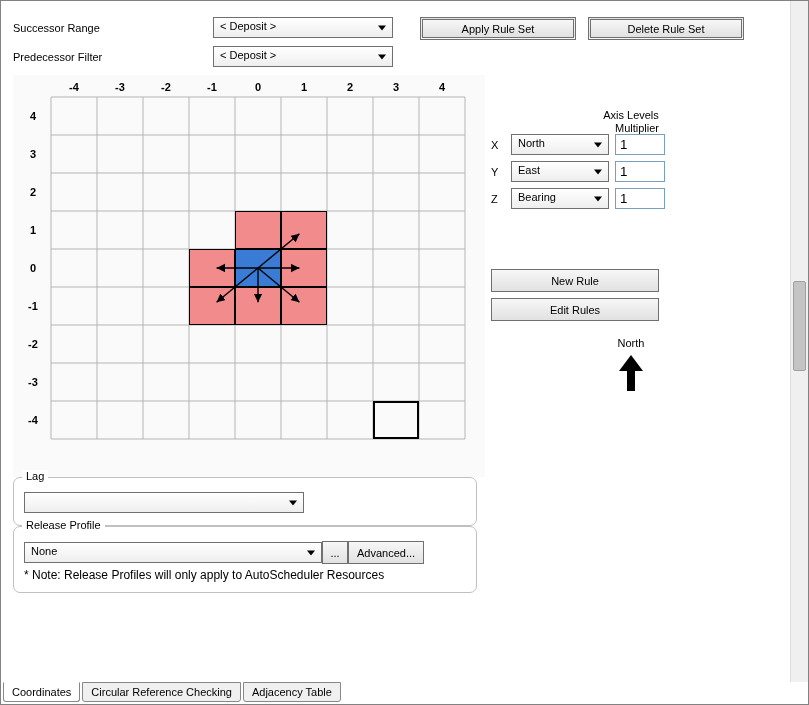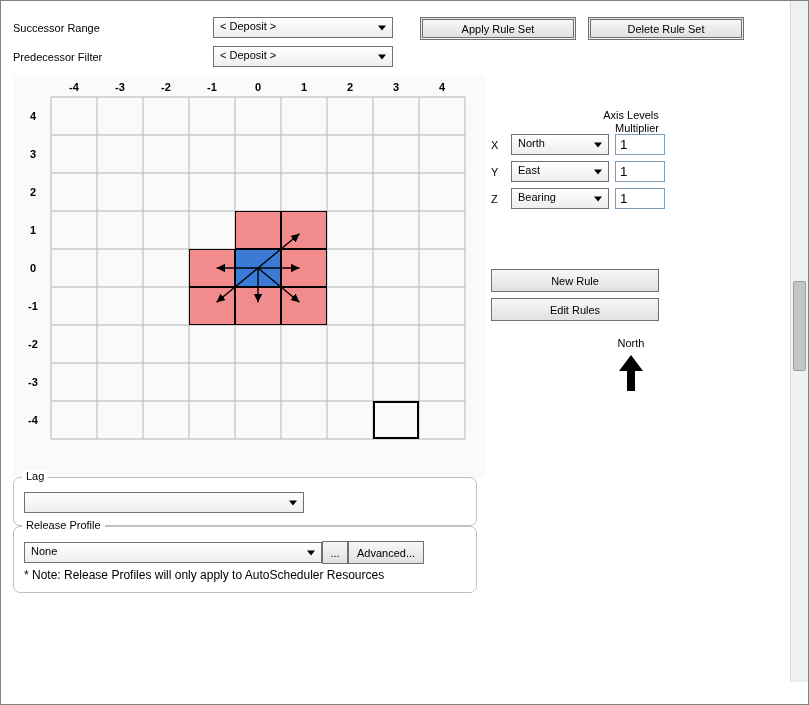--- a/index.html
+++ b/index.html
@@ -278,14 +278,19 @@
         </svg>
       </div>
     </div>
 
   </div>
 
   <div class="scrollbar">
     <div class="thumb"></div>
   </div>
 
+  <div class="tabs">
+    <div class="tab active">Coordinates</div>
+    <div class="tab">Circular Reference Checking</div>
+    <div class="tab">Adjacency Table</div>
+  </div>
 
 </div>
 
 </body></html>

